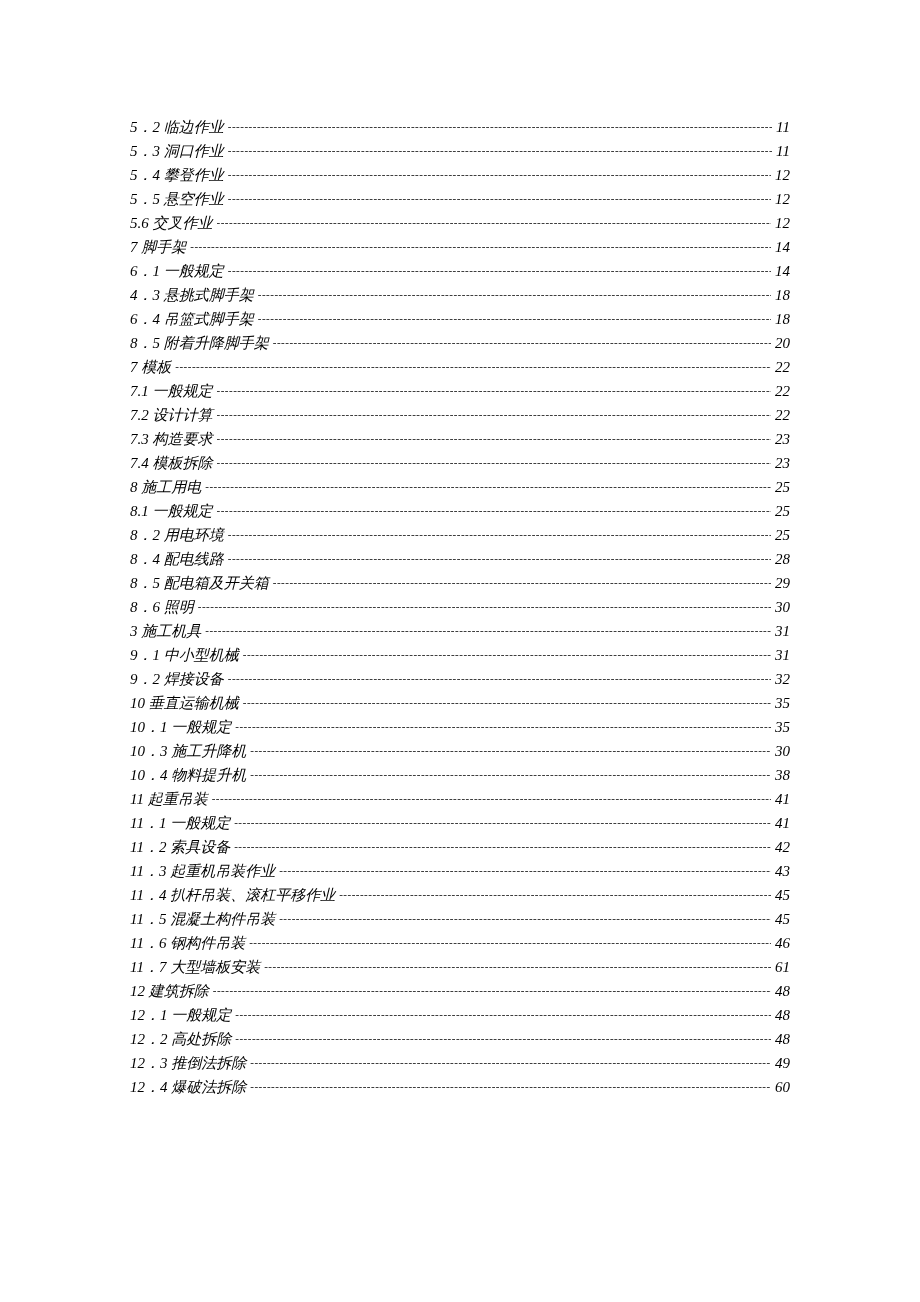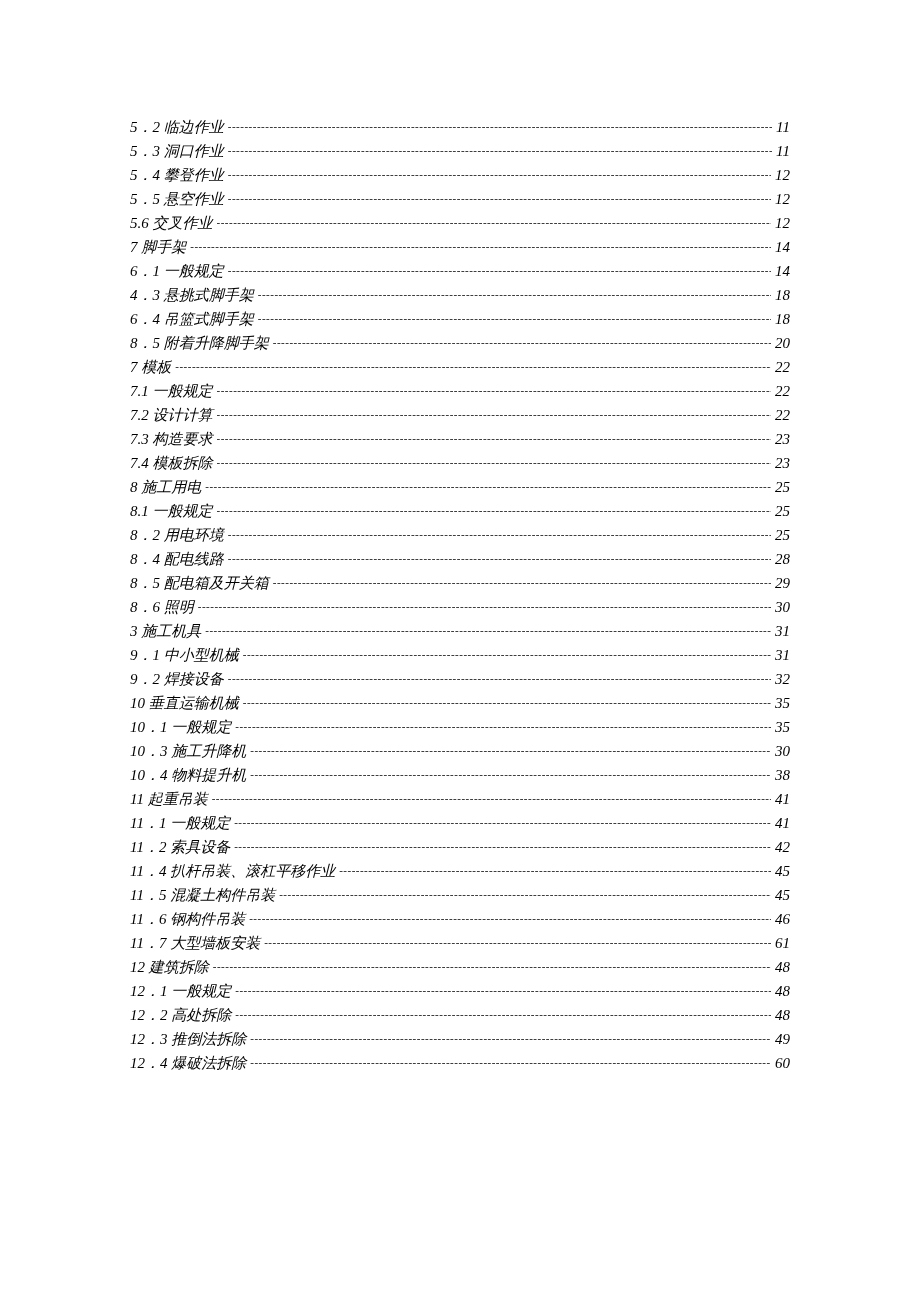--- a/index.html
+++ b/index.html
@@ -200,20 +200,25 @@
         <span class="toc-label">11．1 一般规定</span>
         <span class="toc-leader"></span>
         <span class="toc-page">41</span>
       </div>
       <div class="toc-entry">
         <span class="toc-label">11．2 索具设备</span>
         <span class="toc-leader"></span>
         <span class="toc-page">42</span>
       </div>
       <div class="toc-entry">
+        <span class="toc-label">11．3 起重机吊装作业</span>
+        <span class="toc-leader"></span>
+        <span class="toc-page">43</span>
+      </div>
+      <div class="toc-entry">
         <span class="toc-label">11．4 扒杆吊装、滚杠平移作业</span>
         <span class="toc-leader"></span>
         <span class="toc-page">45</span>
       </div>
       <div class="toc-entry">
         <span class="toc-label">11．5 混凝土构件吊装</span>
         <span class="toc-leader"></span>
         <span class="toc-page">45</span>
       </div>
       <div class="toc-entry">

